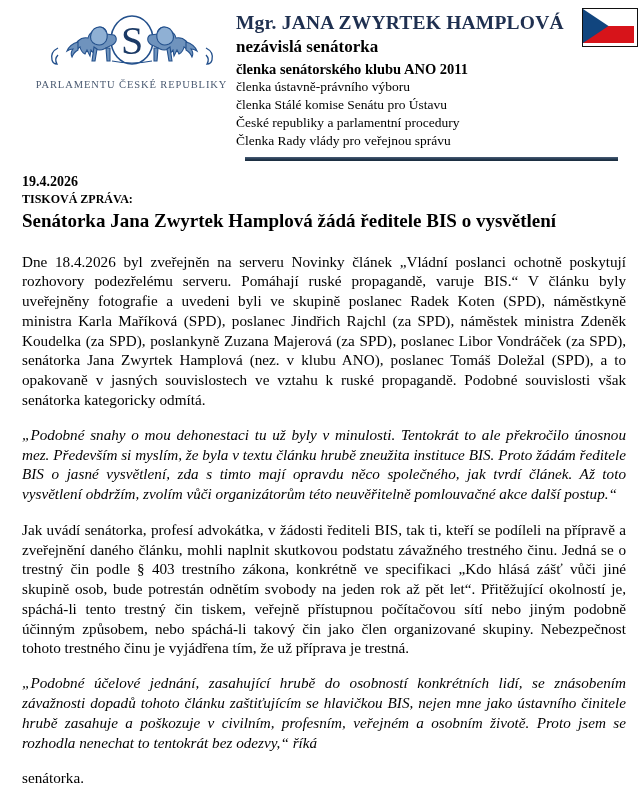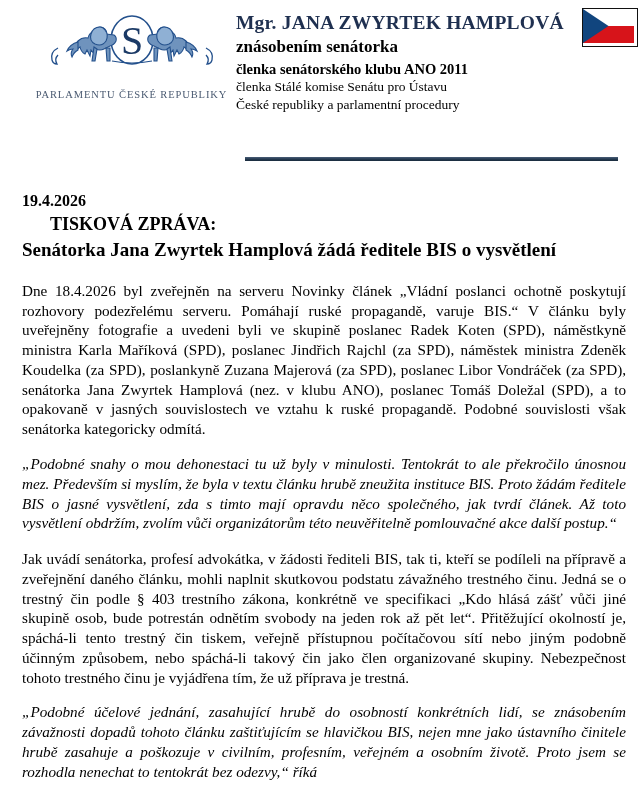--- a/index.html
+++ b/index.html
@@ -47,21 +47,21 @@
     letter-spacing: 1px;
     color: #1b3a66;
     line-height: 0.98;
     margin-top: 1px;
   }
   .senat-sub {
     font-family: "Liberation Serif", "DejaVu Serif", serif;
     font-size: 10.5px;
     letter-spacing: 0.9px;
     color: #4a5a71;
-    margin-top: 13px;
+    margin-top: 3px;
   }
 
   .title-block {
     position: absolute;
     left: 236px;
     top: 12px;
     width: 388px;
     text-align: left;
   }
   .senator-name {
@@ -111,30 +111,28 @@
     width: 373px;
     height: 4px;
     background: linear-gradient(180deg, #4a5e78 0%, #24394f 55%, #1a2b3d 100%);
   }
 
   
   .doc {
     padding: 0 16px 0 22px;
   }
   .meta-date {
-    font-size: 16px;
-    font-weight: bold;
-    margin-top: 18px;
+    font-size: 14px;
+    font-weight: bold;
     line-height: 1.38;
   }
   .meta-kicker {
-    font-size: 18px;
+    font-size: 12px;
     font-weight: bold;
     line-height: 1.4;
-    margin-left: 28px;
   }
   .meta-headline {
     font-size: 19px;
     font-weight: bold;
     line-height: 1.4;
   }
 
   .body-text {
     font-size: 15.2px;
     line-height: 1.30;
@@ -181,24 +179,26 @@
         <path d="M26 34 q-8 4 -6 12 q1 4 5 4 q-3 -5 1 -9" fill="none" stroke="#23508c" stroke-width="1.3"></path>
         <path d="M174 34 q8 4 6 12 q-1 4 -5 4 q3 -5 -1 -9" fill="none" stroke="#23508c" stroke-width="1.3"></path>
 
         <path d="M80 47 q20 4 40 0" fill="none" stroke="#23508c" stroke-width="1.2"></path>
       </svg>
       <div class="senat-sub">PARLAMENTU ČESKÉ REPUBLIKY</div>
     </div>
 
     <div class="title-block">
       <div class="senator-name">Mgr. JANA ZWYRTEK HAMPLOVÁ</div>
-      <div class="senator-role">znásobením senátorka</div>
+      <div class="senator-role">nezávislá senátorka</div>
       <div class="senator-club">členka senátorského klubu ANO 2011</div>
+      <div class="role-line">členka ústavně-právního výboru</div>
       <div class="role-line">členka Stálé komise Senátu pro Ústavu</div>
       <div class="role-line">České republiky a parlamentní procedury</div>
+      <div class="role-line">Členka Rady vlády pro veřejnou správu</div>
     </div>
 
     <div class="flag">
       <svg width="51" height="34" viewBox="0 0 60 40" aria-hidden="true">
         <rect x="0" y="0" width="60" height="20" fill="#ffffff"></rect>
         <rect x="0" y="20" width="60" height="20" fill="#d7141a"></rect>
         <polygon points="0,0 30,20 0,40" fill="#11457e"></polygon>
       </svg>
     </div>
 

